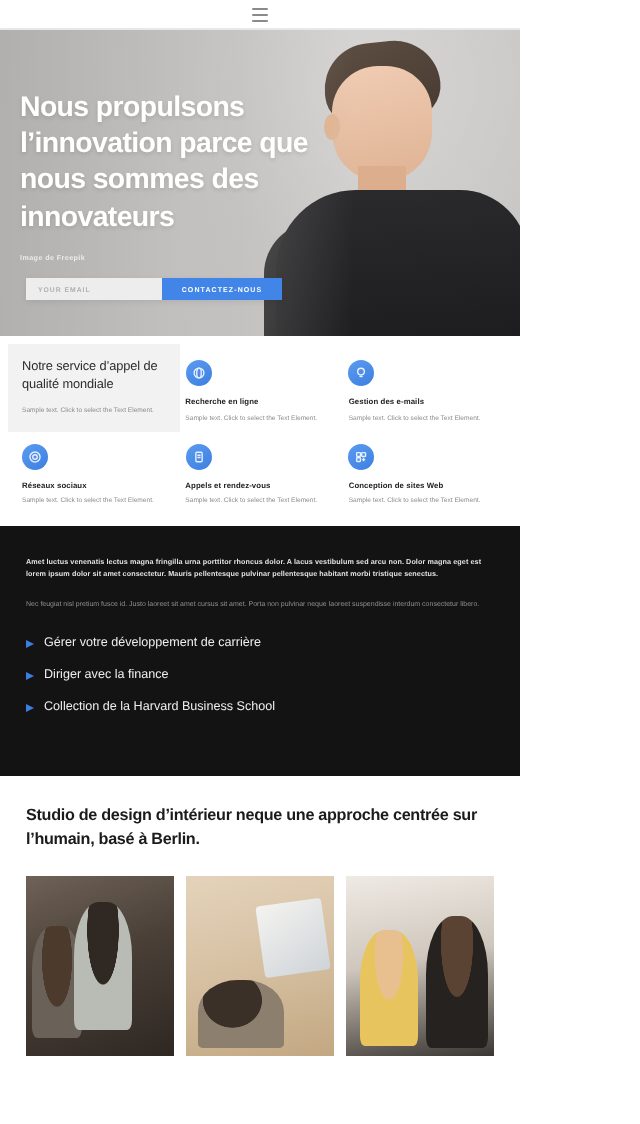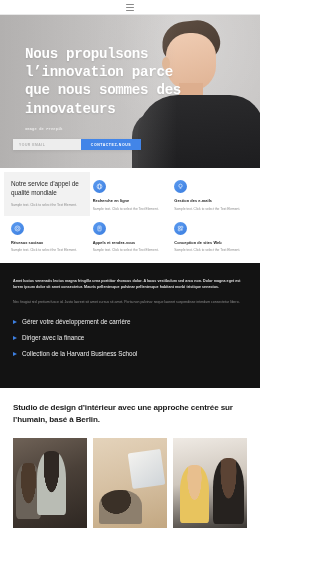--- a/index.html
+++ b/index.html
@@ -65,21 +65,21 @@
   .man .sleeve-r {
     position:absolute; right:-6px; top:100px; width:36px; height:53px;
     background:linear-gradient(190deg,#2c2c2e,#1c1c1e);
     border-radius:14px 22px 0 0;
   }
   .hero-fade {
     position:absolute; inset:0;
     background:linear-gradient(90deg, rgba(150,148,147,.55) 0%, rgba(160,158,157,.30) 46%, rgba(180,178,177,0) 68%);
   }
 
-  .hero-content { position:absolute; left:25px; top:30px; width:168px;font-family:Liberation Mono, monospace; }
+  .hero-content { position:absolute; left:10px; top:30px; width:168px; }
   .hero-title {
     color:#ffffff; font-size:14.2px; line-height:1.28; font-weight:700;
     letter-spacing:-.3px; text-shadow:0 1px 2px rgba(0,0,0,.12);
   }
   .hero-sub {
     margin-top:9px; color:rgba(255,255,255,.72); font-size:3.6px;
     letter-spacing:.2px; font-weight:600;
   }
   .hero-form {
     position:absolute; left:13px; top:124px; display:flex;
@@ -300,21 +300,21 @@
         <span>Diriger avec la finance</span>
       </li>
       <li>
         <span class="bullet"></span>
         <span>Collection de la Harvard Business School</span>
       </li>
     </ul>
   </section>
 
   <section class="bottom">
-    <h2 class="bottom-title">Studio de design d’intérieur avec une approche centrée sur l’humain, basé à Berlin.</h2>
+    <h2 class="bottom-title">Studio de design d’intérieur neque une approche centrée sur l’humain, basé à Berlin.</h2>
     <div class="gallery">
       <div class="shot shot-a"></div>
       <div class="shot shot-b"></div>
       <div class="shot shot-c"></div>
     </div>
   </section>
 
 </div>
 
 </body></html>

